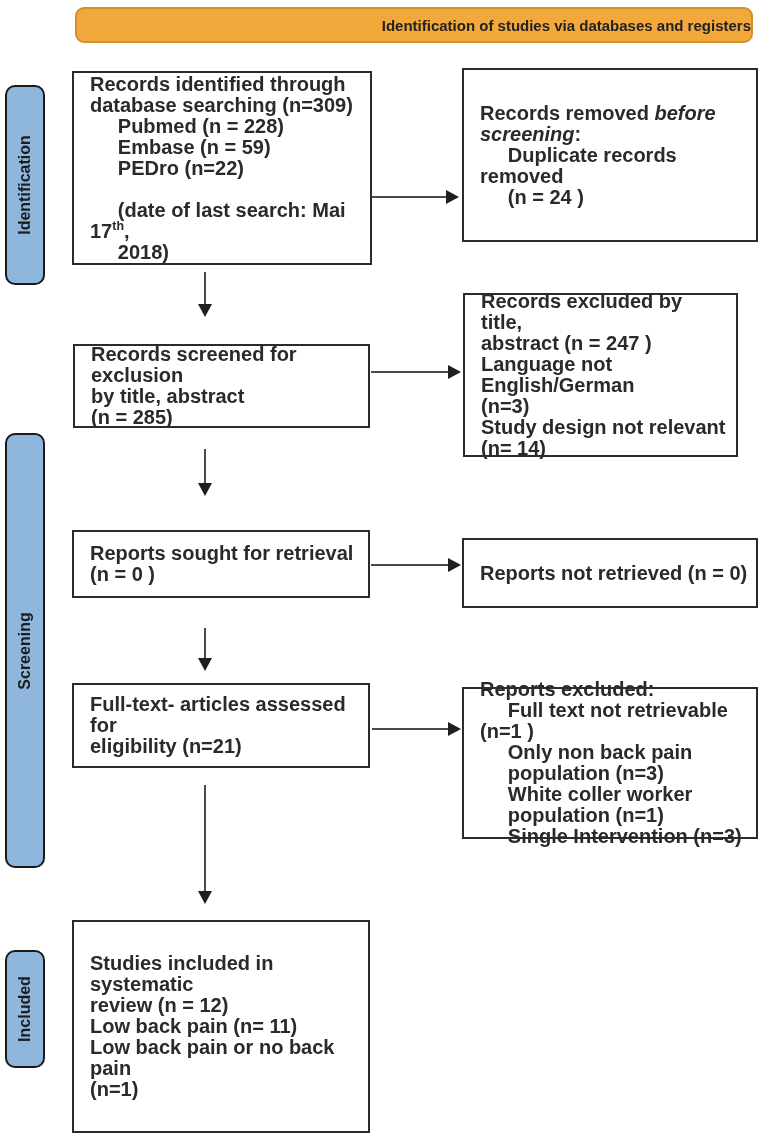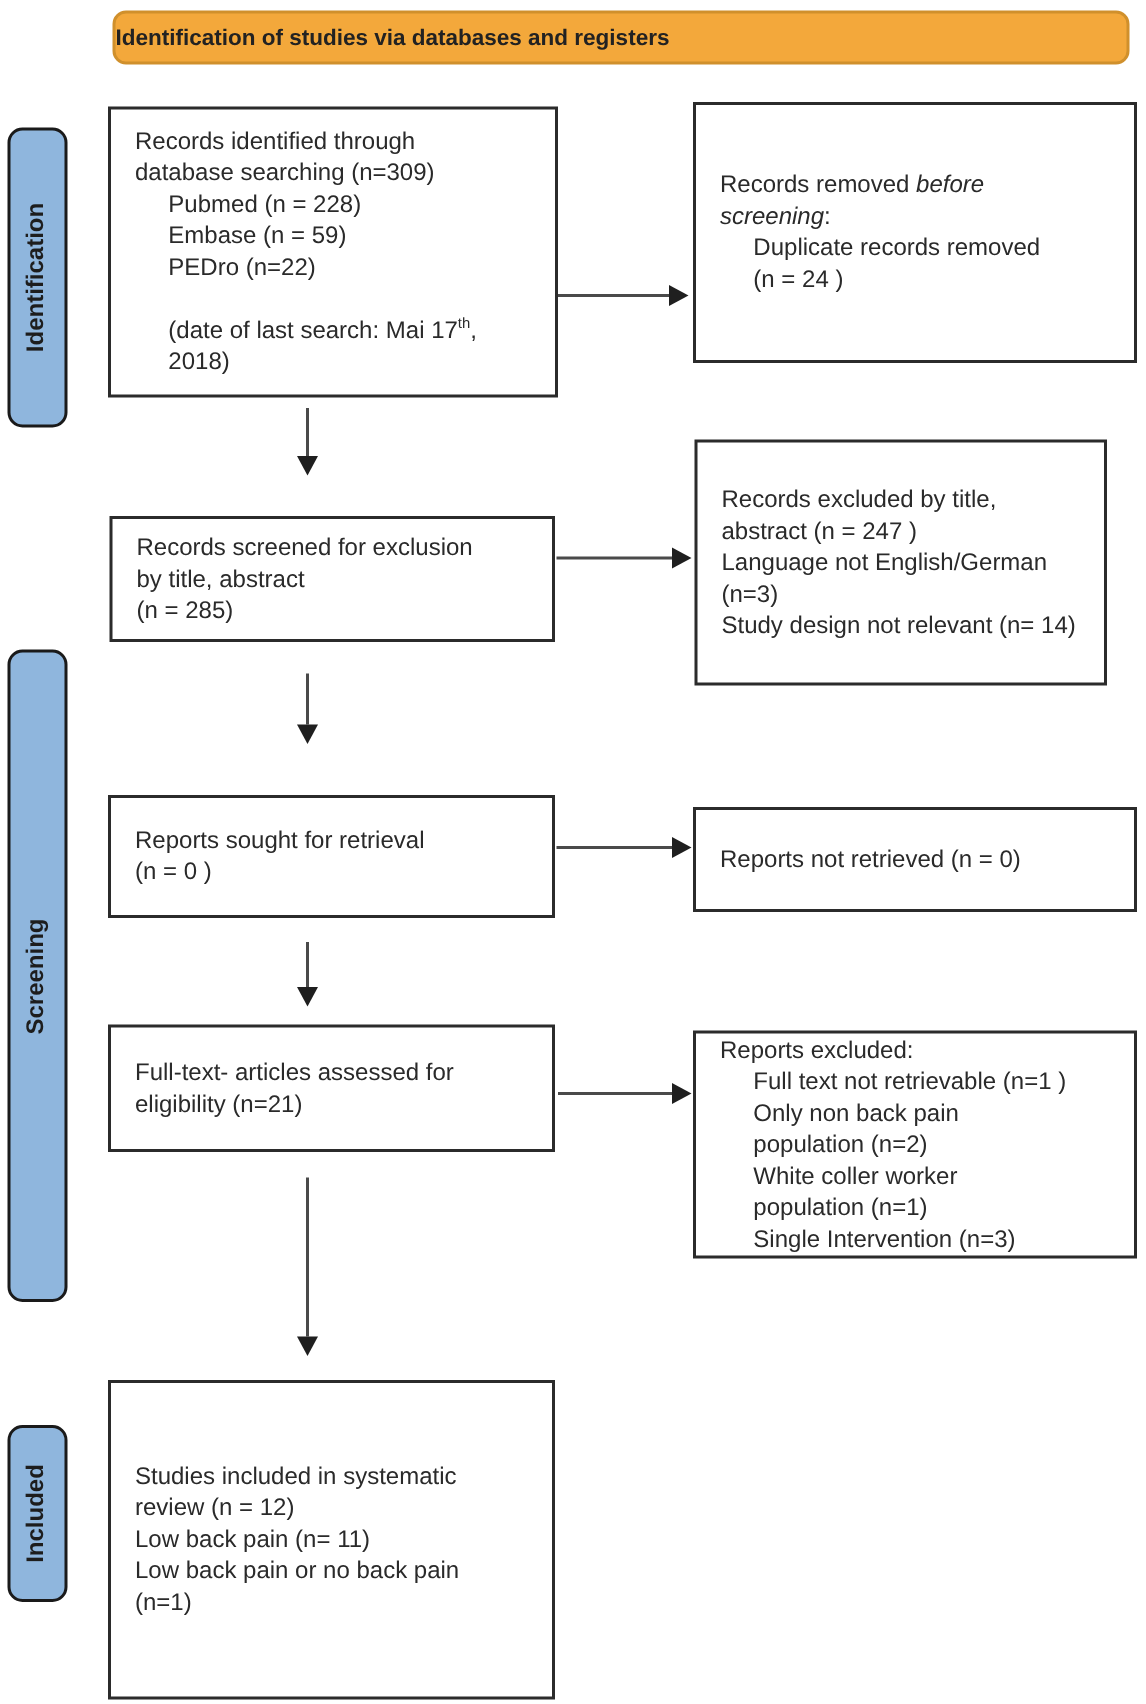--- a/index.html
+++ b/index.html
@@ -12,21 +12,21 @@
   }
   .canvas{position:absolute;inset:0;}
 
   
   .banner{
     position:absolute;left:75px;top:7px;width:678px;height:36px;
     box-sizing:border-box;
     background:var(--banner-fill,#F3A83B);
     border:2px solid var(--banner-border,#D0902C);
     border-radius:9px;
-    display:flex;align-items:center;justify-content:flex-start;
+    display:flex;align-items:center;justify-content:flex-end;
     font-weight:bold;font-size:15px;color:#222;
   }
 
   
   .stage{
     position:absolute;box-sizing:border-box;
     background:var(--stage-fill,#8FB6DD);
     border:2.5px solid var(--stage-border,#1a1a1a);
     border-radius:10px;
     display:flex;align-items:center;justify-content:center;
@@ -43,29 +43,29 @@
   
   .box{
     position:absolute;box-sizing:border-box;
     background:#fff;
     border:2.5px solid var(--box-border,#2b2b2b);
     display:flex;flex-direction:column;justify-content:center;
     padding:6px 8px 6px 16px;
   }
   .line{
     white-space:pre-wrap;
-    font-size:16px;line-height:21px;color:var(--text,#2a2a2a);
+    font-size:20px;line-height:21px;color:var(--text,#2a2a2a);font-weight:bold;
   }
   .line sup{font-size:0.62em;line-height:0;vertical-align:super;}
 
   .box-identified{left:72px;top:71px;width:300px;height:194px;}
   .box-removed{left:462px;top:68px;width:296px;height:174px;}
   .box-screened{left:73px;top:344px;width:297px;height:84px;}
   .box-excluded-title{left:463px;top:293px;width:275px;height:164px;}
-  .box-sought{left:72px;top:530px;width:298px;height:82px;}
+  .box-sought{left:72px;top:530px;width:298px;height:68px;}
   .box-not-retrieved{left:462px;top:538px;width:296px;height:70px;}
   .box-fulltext{left:72px;top:683px;width:298px;height:85px;}
   .box-reports-excluded{left:462px;top:687px;width:296px;height:152px;}
   .box-included-studies{left:72px;top:920px;width:298px;height:213px;}
 
   
   .varrow{
     position:absolute;width:2px;
     background:var(--arrow-line,#4a4a4a);
   }
@@ -162,21 +162,21 @@
     <div>
         <div class="line">Full-text- articles assessed for</div>
         <div class="line">eligibility (n=21)</div>
       </div>
   </div>
   <div class="box box-reports-excluded">
     <div>
         <div class="line">Reports excluded:</div>
         <div class="line">     Full text not retrievable (n=1 )</div>
         <div class="line">     Only non back pain</div>
-        <div class="line">     population (n=2)</div>
+        <div class="line">     population (n=3)</div>
         <div class="line">     White coller worker</div>
         <div class="line">     population (n=1)</div>
         <div class="line">     Single Intervention (n=3)</div>
       </div>
   </div>
   <div class="box box-included-studies">
     <div>
         <div class="line">Studies included in systematic</div>
         <div class="line">review (n = 12)</div>
         <div class="line">Low back pain (n= 11)</div>

